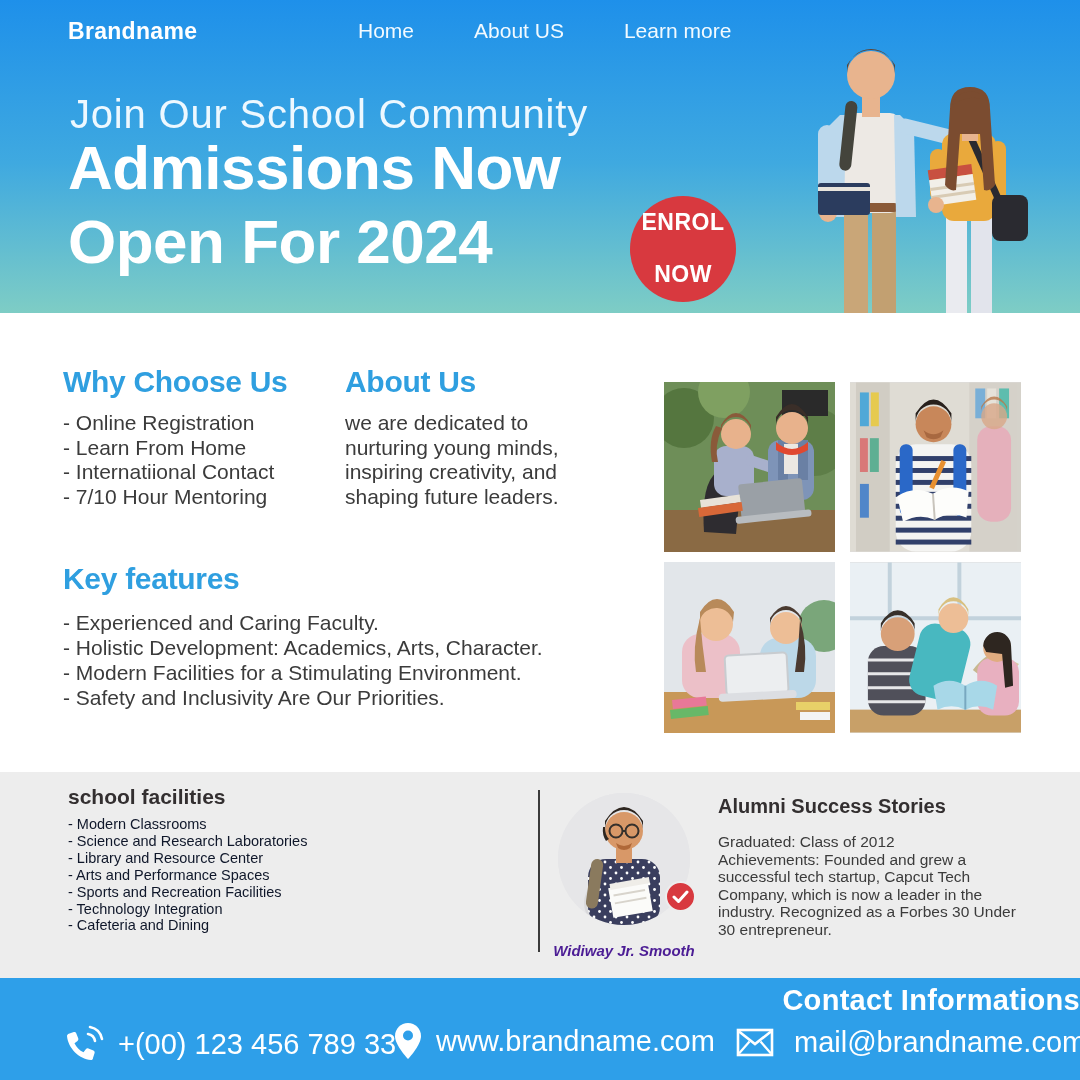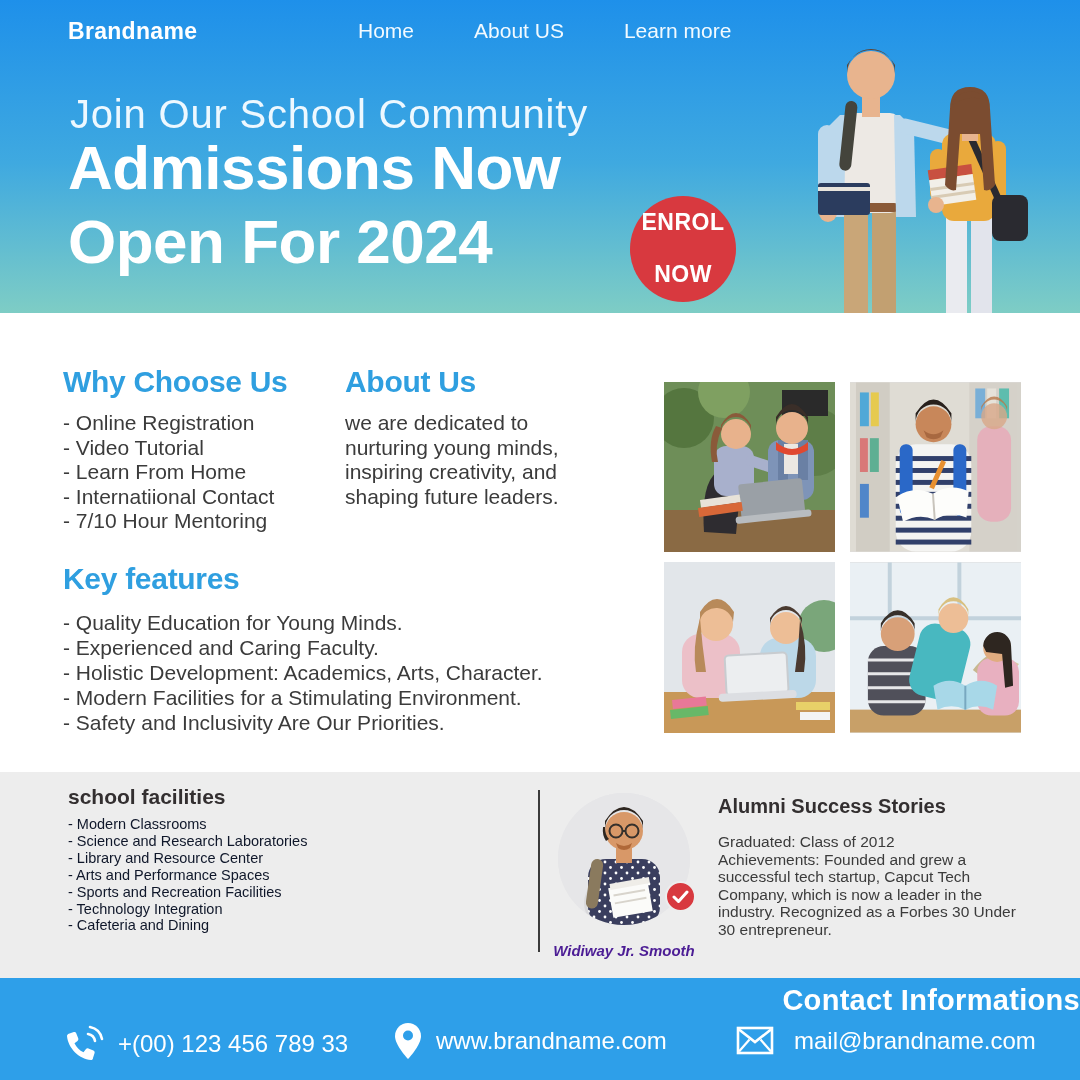--- a/index.html
+++ b/index.html
@@ -47,21 +47,21 @@
   .alum-name{left:546px;top:170px;width:156px;text-align:center;font-size:15px;
              font-weight:bold;font-style:italic;color:#4c1d95;}
   .alumni-h{left:718px;top:23px;font-size:20px;font-weight:bold;color:#332F30;}
   .alumni-p{left:718px;top:61px;width:302px;font-size:15.5px;line-height:17.6px;color:#3B3B3B;}
   .alumni-p p{margin:0;}
 
   
   .footer{position:absolute;left:0;top:978px;width:1080px;height:102px;background:#2E9FE9;color:#fff;}
   .footer-h{left:0;top:6px;width:1080px;text-align:right;font-size:29px;font-weight:bold;letter-spacing:.3px;}
   .contact{display:flex;align-items:center;gap:14px;}
-  .c-text{font-size:24px;color:#fff;}
+  .c-text{font-size:29px;color:#fff;}
   .c1{left:62px;top:46px;} .c2{left:394px;top:44px;} .c3{left:736px;top:48px;gap:20px;}
 </style>
 </head>
 <body>
 
 <div class="hero">
   <div class="abs logo">Brandname</div>
   <div class="abs nav">
       <div class="nav-link">Home</div>
       <div class="nav-link">About US</div>
@@ -114,32 +114,30 @@
     <rect x="196" y="104" width="16" height="20" fill="#E8B48E"></rect>
     <circle cx="204" cy="95" r="20" fill="#E8B48E"></circle>
     <path d="M184 92 q0 -22 20 -22 q20 0 20 22 l5 76 q-5 7 -11 5 l-4 -56 l-20 0 l-4 56 q-6 2 -11 -5 z" fill="#7B4C30"></path>
     <path d="M186 88 a20 20 0 0 1 36 -4 q-18 -8 -36 4 z" fill="#7B4C30"></path>
   </svg>
 </div>
 
 <div class="abs h-blue why-h">Why Choose Us</div>
 <div class="abs list why-list">
     <div>- Online Registration</div>
-    <div>- Video Tutorial</div>
     <div>- Learn From Home</div>
     <div>- Internatiional Contact</div>
     <div>- 7/10 Hour Mentoring</div>
   </div>
 
 <div class="abs h-blue about-h">About Us</div>
 <div class="abs about-p"> we are dedicated to nurturing young minds, inspiring creativity, and shaping future leaders.</div>
 
 <div class="abs h-blue key-h">Key features</div>
 <div class="abs list key-list">
-    <div>- Quality Education for Young Minds.</div>
     <div>- Experienced and Caring Faculty.</div>
     <div>- Holistic Development: Academics, Arts, Character.</div>
     <div>- Modern Facilities for a Stimulating Environment.</div>
     <div>- Safety and Inclusivity Are Our Priorities.</div>
   </div>
 
 <div class="abs grid">
   <div class="ph">
     <svg viewBox="0 0 171 170">
       <rect width="171" height="170" fill="#6E8E58"></rect>

